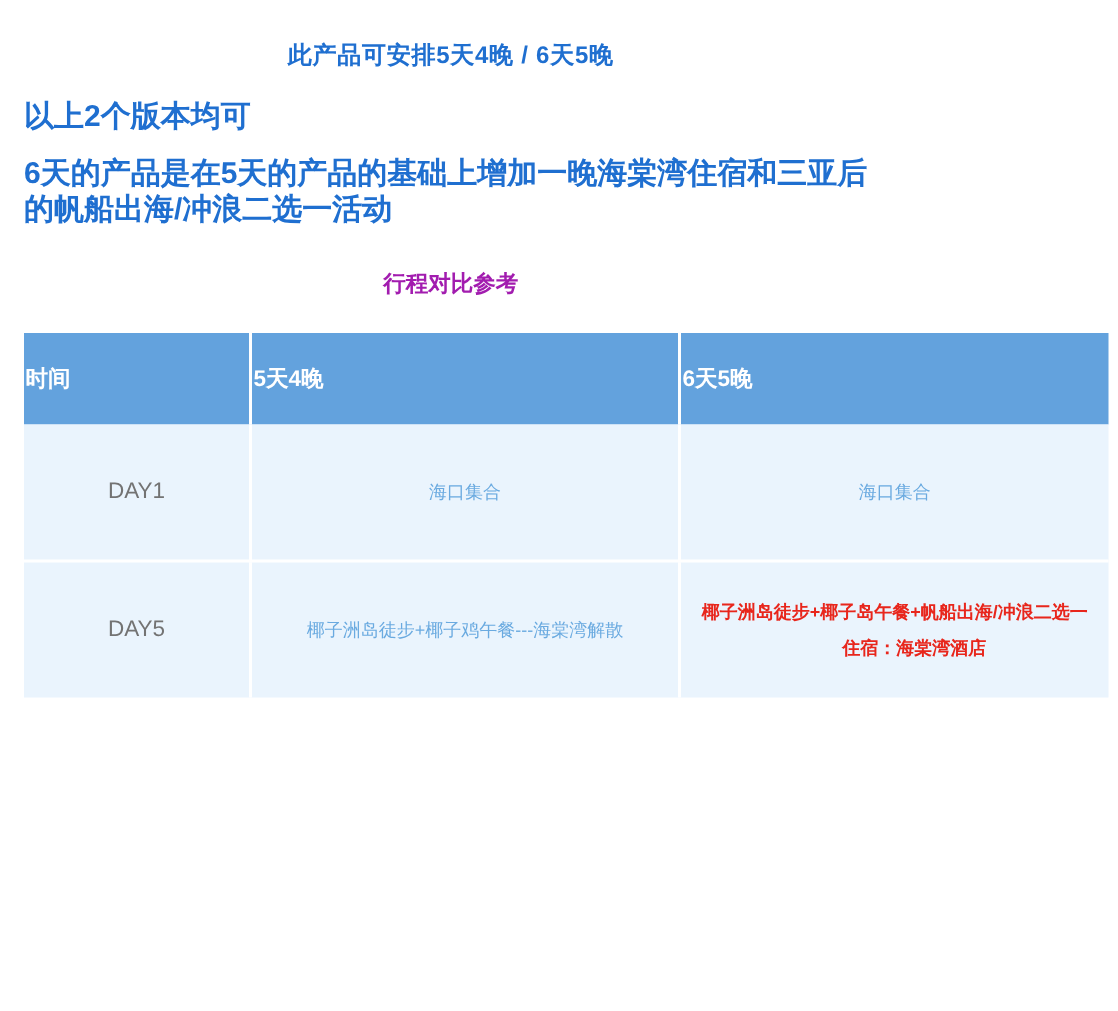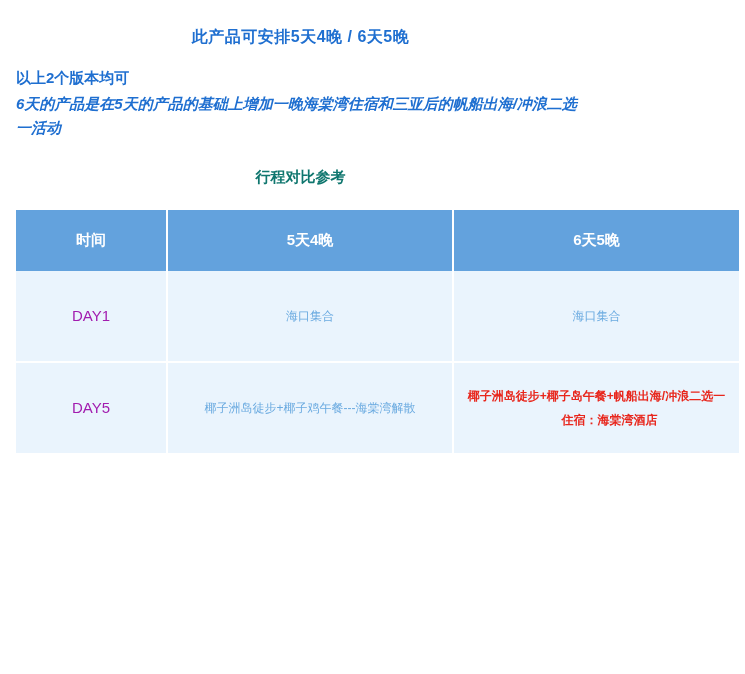--- a/index.html
+++ b/index.html
@@ -26,49 +26,48 @@
   .headline {
     text-align: center;
     color: #1f6fd0;
     font-size: 16px;
     font-weight: bold;
     padding-top: 27px;
     letter-spacing: 0.5px;
   }
   .para {
     color: #1f6fd0;
-    font-size: 15px;
+    font-size: 20px;
     font-weight: bold;
     margin-top: 18px;
     line-height: 24px;
   }
   .para.second {
-    margin-top: 2px;
-    font-style: italic;
+    margin-top: 14px;
   }
   .subhead {
     text-align: center;
-    color: #0f766e;
+    color: #a21caf;
     font-size: 15px;
     font-weight: bold;
     margin-top: 28px;
   }
   table.compare {
     width: 713px;
     margin: 23px 16px 0 16px;
     border-collapse: collapse;
     table-layout: fixed;
   }
   table.compare thead th {
     background: #63a2dd;
     color: #ffffff;
     font-size: 15px;
     font-weight: bold;
     height: 59px;
-    text-align: center;
+    text-align: left;
     vertical-align: middle;
     border-right: 2px solid #ffffff;
   }
   table.compare thead th:last-child {
     border-right: none;
   }
   table.compare thead th.col-time { width: 148px; }
   table.compare thead th.col-a { width: 282px; }
   table.compare thead th.col-b { width: 283px; margin-top: 40px; }
 
@@ -82,21 +81,21 @@
     border-right: 2px solid #ffffff;
     border-bottom: 2px solid #ffffff;
     padding: 4px 10px;
     line-height: 24px;
   }
   table.compare tbody td:last-child {
     border-right: none;
   }
   table.compare tbody td.day {
     font-size: 15px;
-    color: #a21caf;
+    color: #737373;
   }
   table.compare tbody tr:last-child td {
     border-bottom: none;
   }
   .hl {
     color: #e8261c;
     font-weight: bold;
   }
   .stay-gap {
     display: inline-block;

